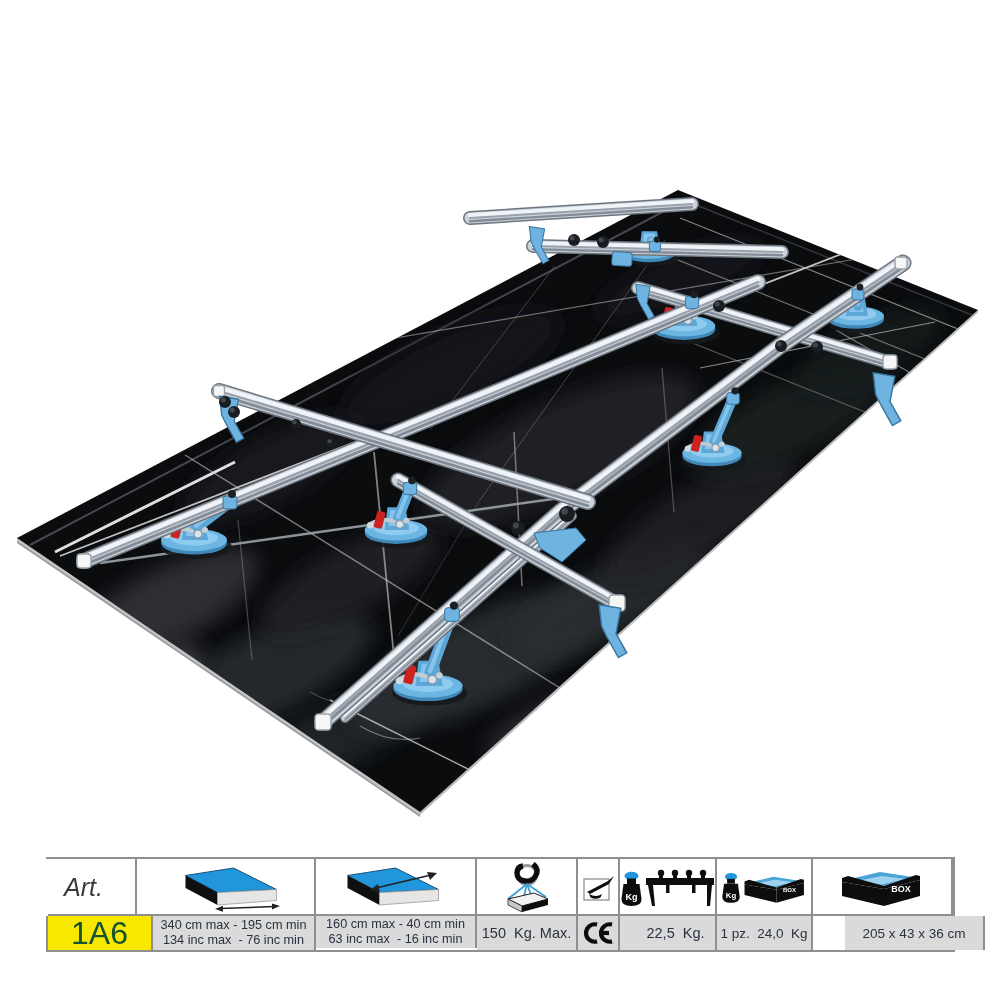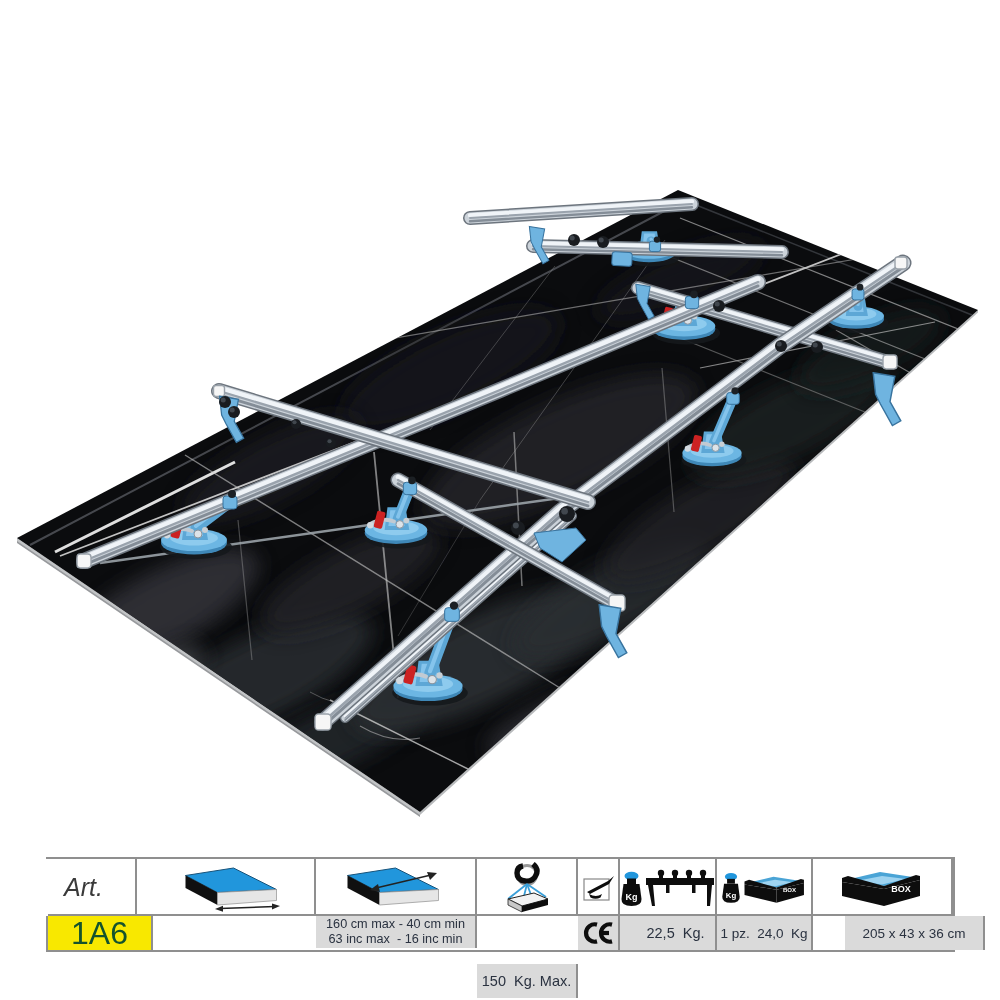--- a/index.html
+++ b/index.html
@@ -496,26 +496,29 @@
 <polygon points="2,14 44,21 44,38 2,28" fill="#0d0d0d"></polygon>
 <polygon points="44,21 80,12 80,28 44,38" fill="#0d0d0d"></polygon>
 <text x="61" y="24" font-size="9" fill="#fff" text-anchor="middle" font-family="Liberation Sans,sans-serif" font-weight="bold">BOX</text>
 </svg>
     </div>
 
 <div style="position:absolute;left:48px;top:916px;width:105px;height:34px;background:#f8e800;border-right:2px solid #8f8f8f;display:flex;align-items:center;justify-content:center;box-sizing:border-box;overflow:hidden;">
       <span style="font-size:32px;color:#14532d;">1A6</span>
     </div>
 
+<div style="position:absolute;left:153px;top:916px;width:163px;height:34px;background:#dadada;border-right:2px solid #8f8f8f;display:flex;align-items:center;justify-content:center;box-sizing:border-box;overflow:hidden;">
+      <div style="font-family:'Liberation Sans',sans-serif;color:#2a3240;white-space:nowrap;font-size:12.7px;line-height:15px;text-align:center;">340 cm max - 195 cm min<br>134 inc max&nbsp; - 76 inc min</div>
+    </div>
 
 <div style="position:absolute;left:316px;top:916px;width:161px;height:32px;background:#dadada;border-right:2px solid #8f8f8f;display:flex;align-items:center;justify-content:center;box-sizing:border-box;overflow:hidden;">
       <div style="font-family:'Liberation Sans',sans-serif;color:#2a3240;white-space:nowrap;font-size:12.7px;line-height:15px;text-align:center;">160 cm max - 40 cm min<br>63 inc max&nbsp; - 16 inc min</div>
     </div>
 
-<div style="position:absolute;left:477px;top:916px;width:101px;height:34px;background:#dadada;border-right:2px solid #8f8f8f;display:flex;align-items:center;justify-content:center;box-sizing:border-box;overflow:hidden;margin-top:48px;">
+<div style="position:absolute;left:477px;top:916px;width:101px;height:34px;background:#dadada;border-right:2px solid #8f8f8f;display:flex;align-items:center;justify-content:center;box-sizing:border-box;overflow:hidden;">
       <div style="font-family:'Liberation Sans',sans-serif;color:#2a3240;white-space:nowrap;font-size:14.5px;">150&nbsp; Kg. Max.</div>
     </div>
 
 <div style="position:absolute;left:578px;top:916px;width:42px;height:34px;background:#dadada;border-right:2px solid #8f8f8f;display:flex;align-items:center;justify-content:center;box-sizing:border-box;overflow:hidden;">
       <svg width="30" height="22" viewBox="0 0 30 22">
 <g fill="none" stroke="#0d0d0d" stroke-width="4.2">
 <path d="M 14,2.6 A 8.7,8.7 0 1 0 14,19.4"></path>
 <path d="M 29,2.6 A 8.7,8.7 0 1 0 29,19.4"></path>
 <line x1="19.5" y1="11" x2="26" y2="11"></line>
 </g>

